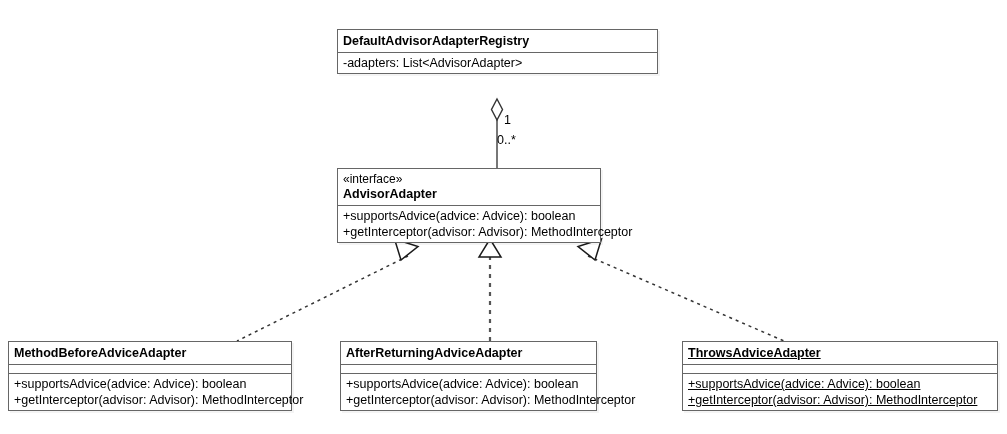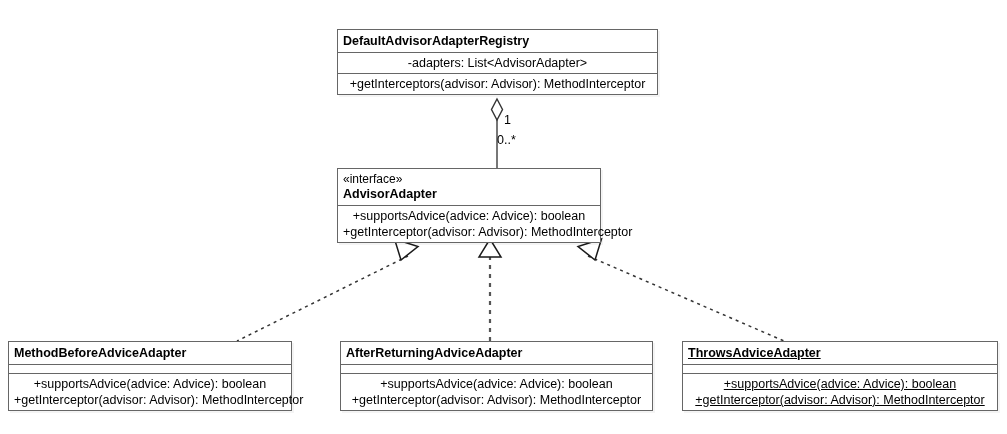--- a/index.html
+++ b/index.html
@@ -53,21 +53,20 @@
     color: #000000;
     line-height: 16px;
     white-space: nowrap;
   }
   .cmp-empty {
     height: 9px;
     padding: 0;
   }
   .member-line {
     display: block;
-    text-align: center;
   }
 
   
   #connectors {
     position: absolute;
     left: 0;
     top: 0;
     width: 1007px;
     height: 434px;
     z-index: 2;
@@ -113,23 +112,20 @@
   </svg>
 
   <span class="mult-label" style="left:504px; top:113px;">1</span>
   <span class="mult-label" style="left:497px; top:133px;">0..*</span>
 
   <div class="uml-box" style="left:337px; top:29px; width:321px;">
     <div class="compartment cmp-title">DefaultAdvisorAdapterRegistry</div>
     <div class="compartment cmp-members">
       <span class="member-line">-adapters: List&lt;AdvisorAdapter&gt;</span>
     </div>
-    <div class="compartment cmp-members">
-      <span class="member-line">+getInterceptors(advisor: Advisor): MethodInterceptor</span>
-    </div>
   </div>
 
   <div class="uml-box" style="left:337px; top:168px; width:264px;">
     <div class="compartment cmp-title">
       <span class="stereotype">«interface»</span>
       <span>AdvisorAdapter</span>
     </div>
     <div class="compartment cmp-members">
       <span class="member-line">+supportsAdvice(advice: Advice): boolean</span>
       <span class="member-line">+getInterceptor(advisor: Advisor): MethodInterceptor</span>
@@ -138,21 +134,21 @@
 
   <div class="uml-box" style="left:8px; top:341px; width:284px;">
     <div class="compartment cmp-title">MethodBeforeAdviceAdapter</div>
     <div class="compartment cmp-empty"></div>
     <div class="compartment cmp-members">
       <span class="member-line">+supportsAdvice(advice: Advice): boolean</span>
       <span class="member-line">+getInterceptor(advisor: Advisor): MethodInterceptor</span>
     </div>
   </div>
 
-  <div class="uml-box" style="left:340px; top:341px; width:313px;">
+  <div class="uml-box" style="left:340px; top:341px; width:257px;">
     <div class="compartment cmp-title">AfterReturningAdviceAdapter</div>
     <div class="compartment cmp-empty"></div>
     <div class="compartment cmp-members">
       <span class="member-line">+supportsAdvice(advice: Advice): boolean</span>
       <span class="member-line">+getInterceptor(advisor: Advisor): MethodInterceptor</span>
     </div>
   </div>
 
   <div class="uml-box" style="left:682px; top:341px; width:316px;text-decoration:underline;">
     <div class="compartment cmp-title">ThrowsAdviceAdapter</div>

